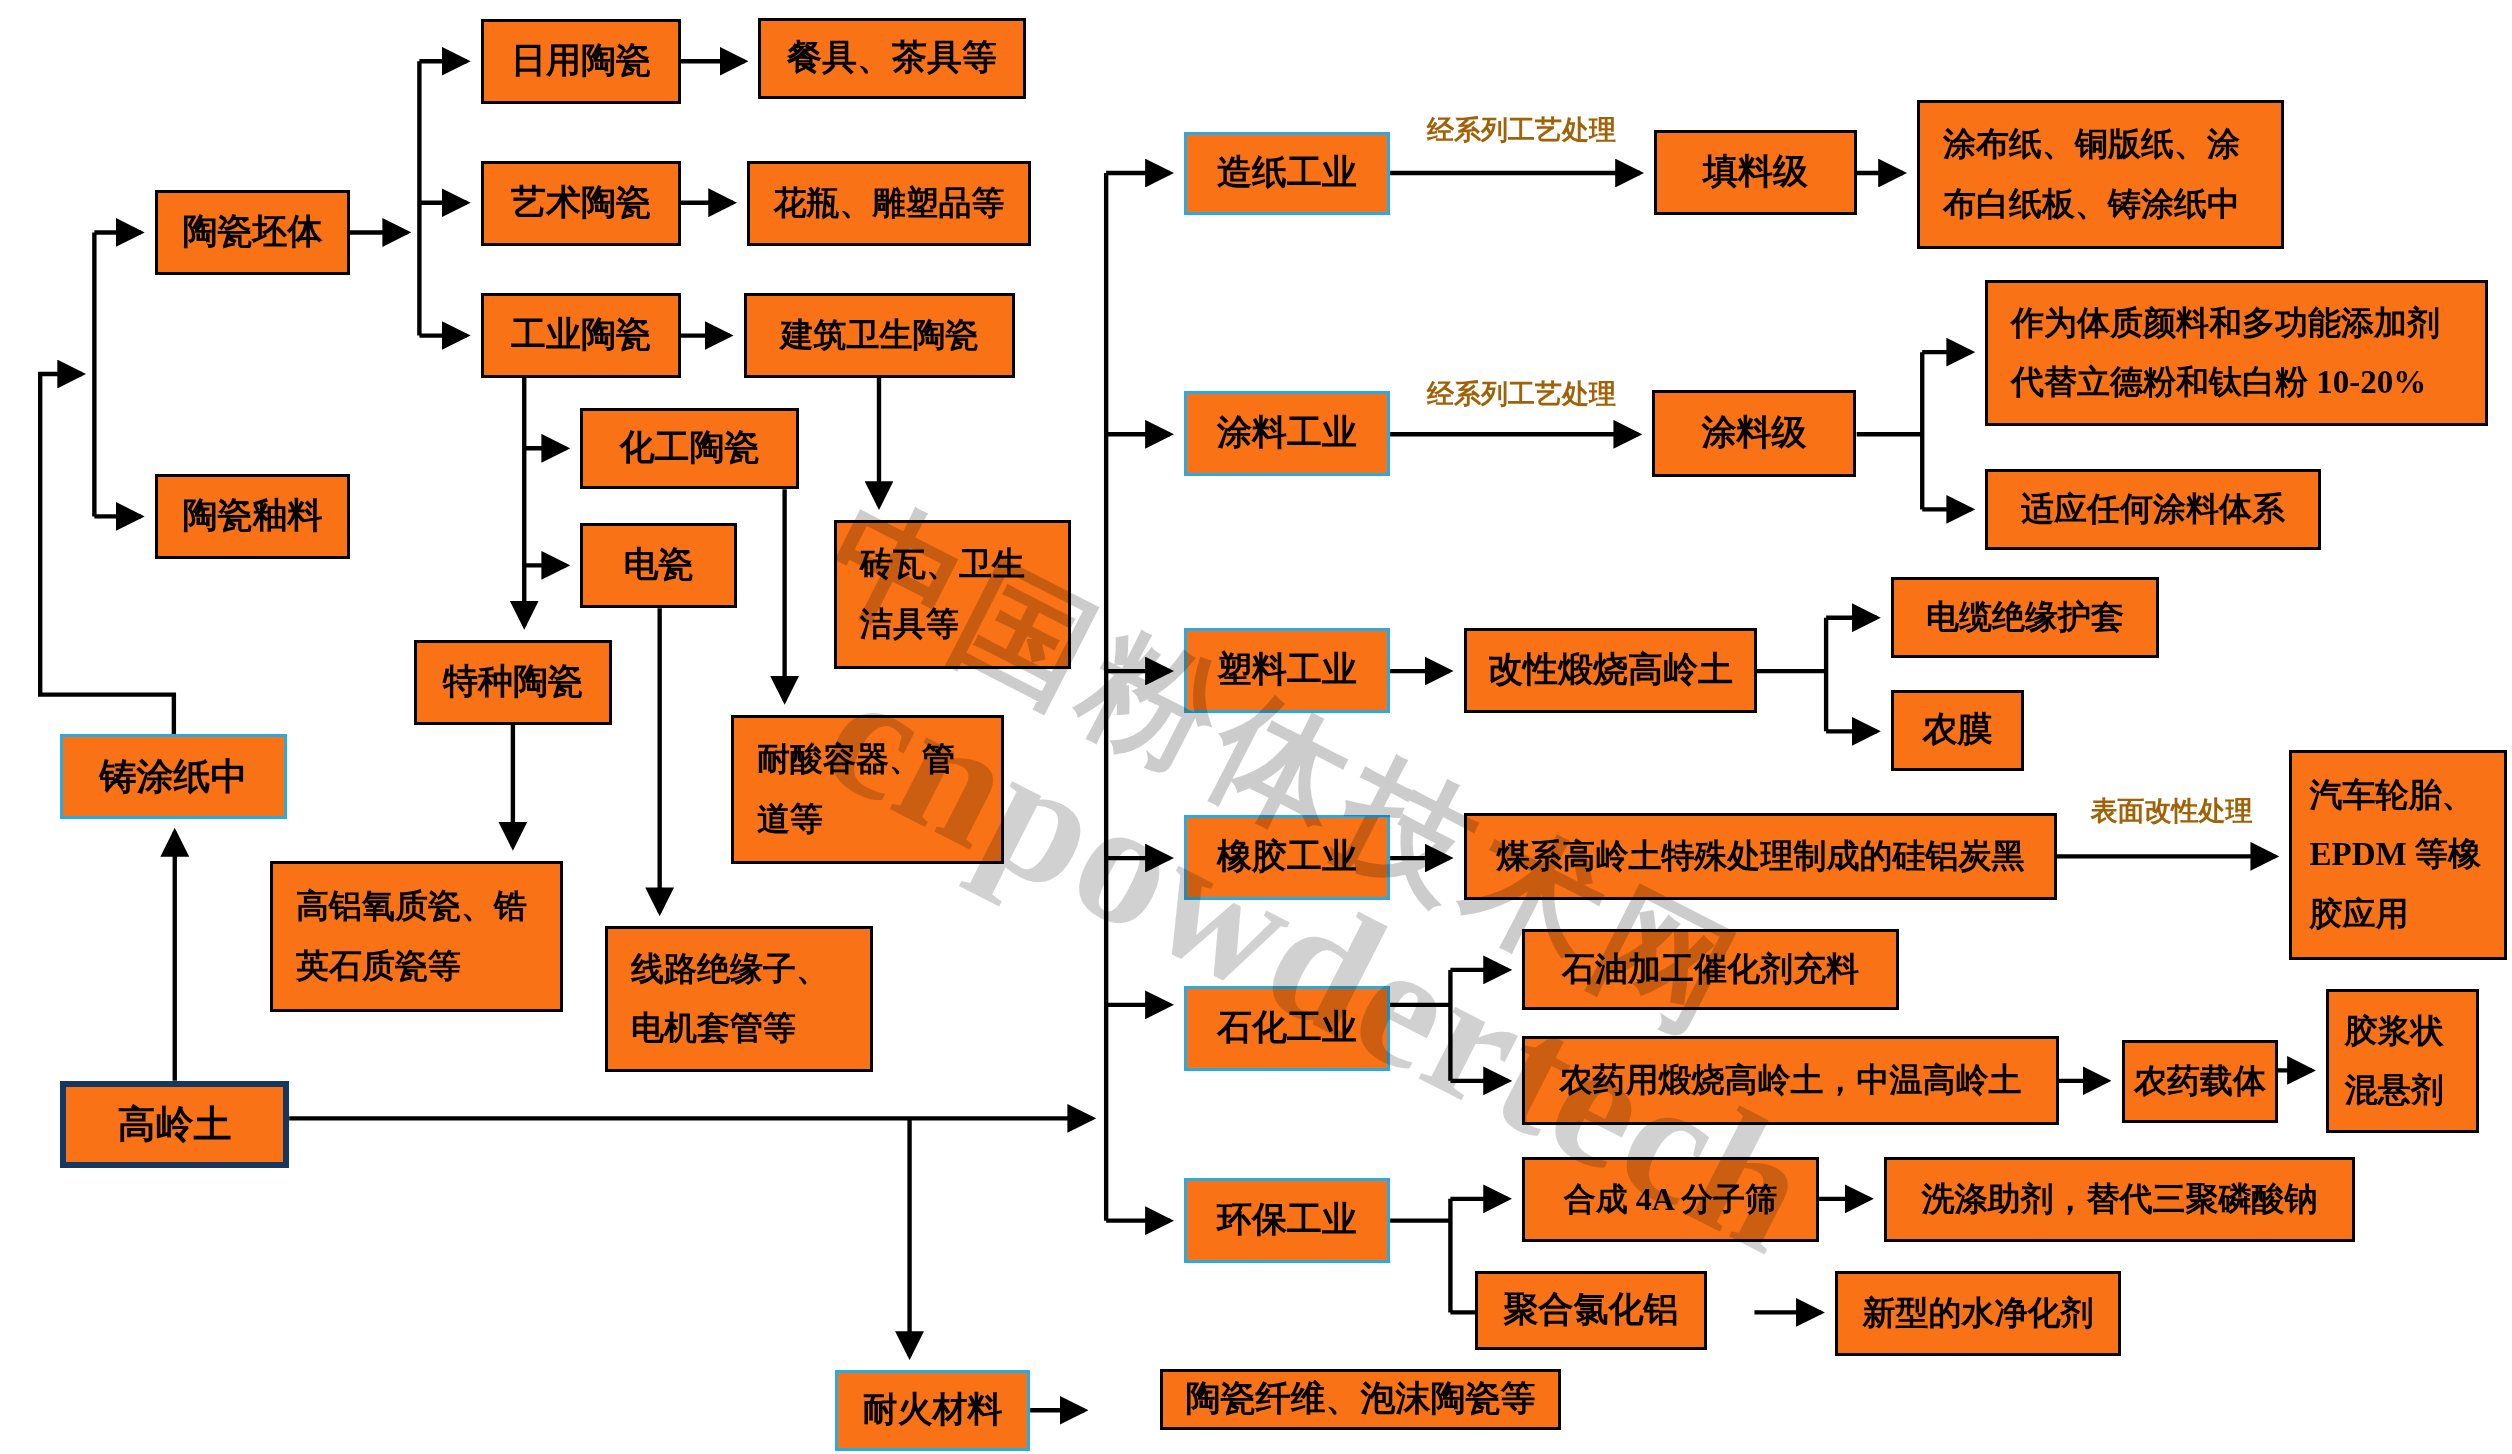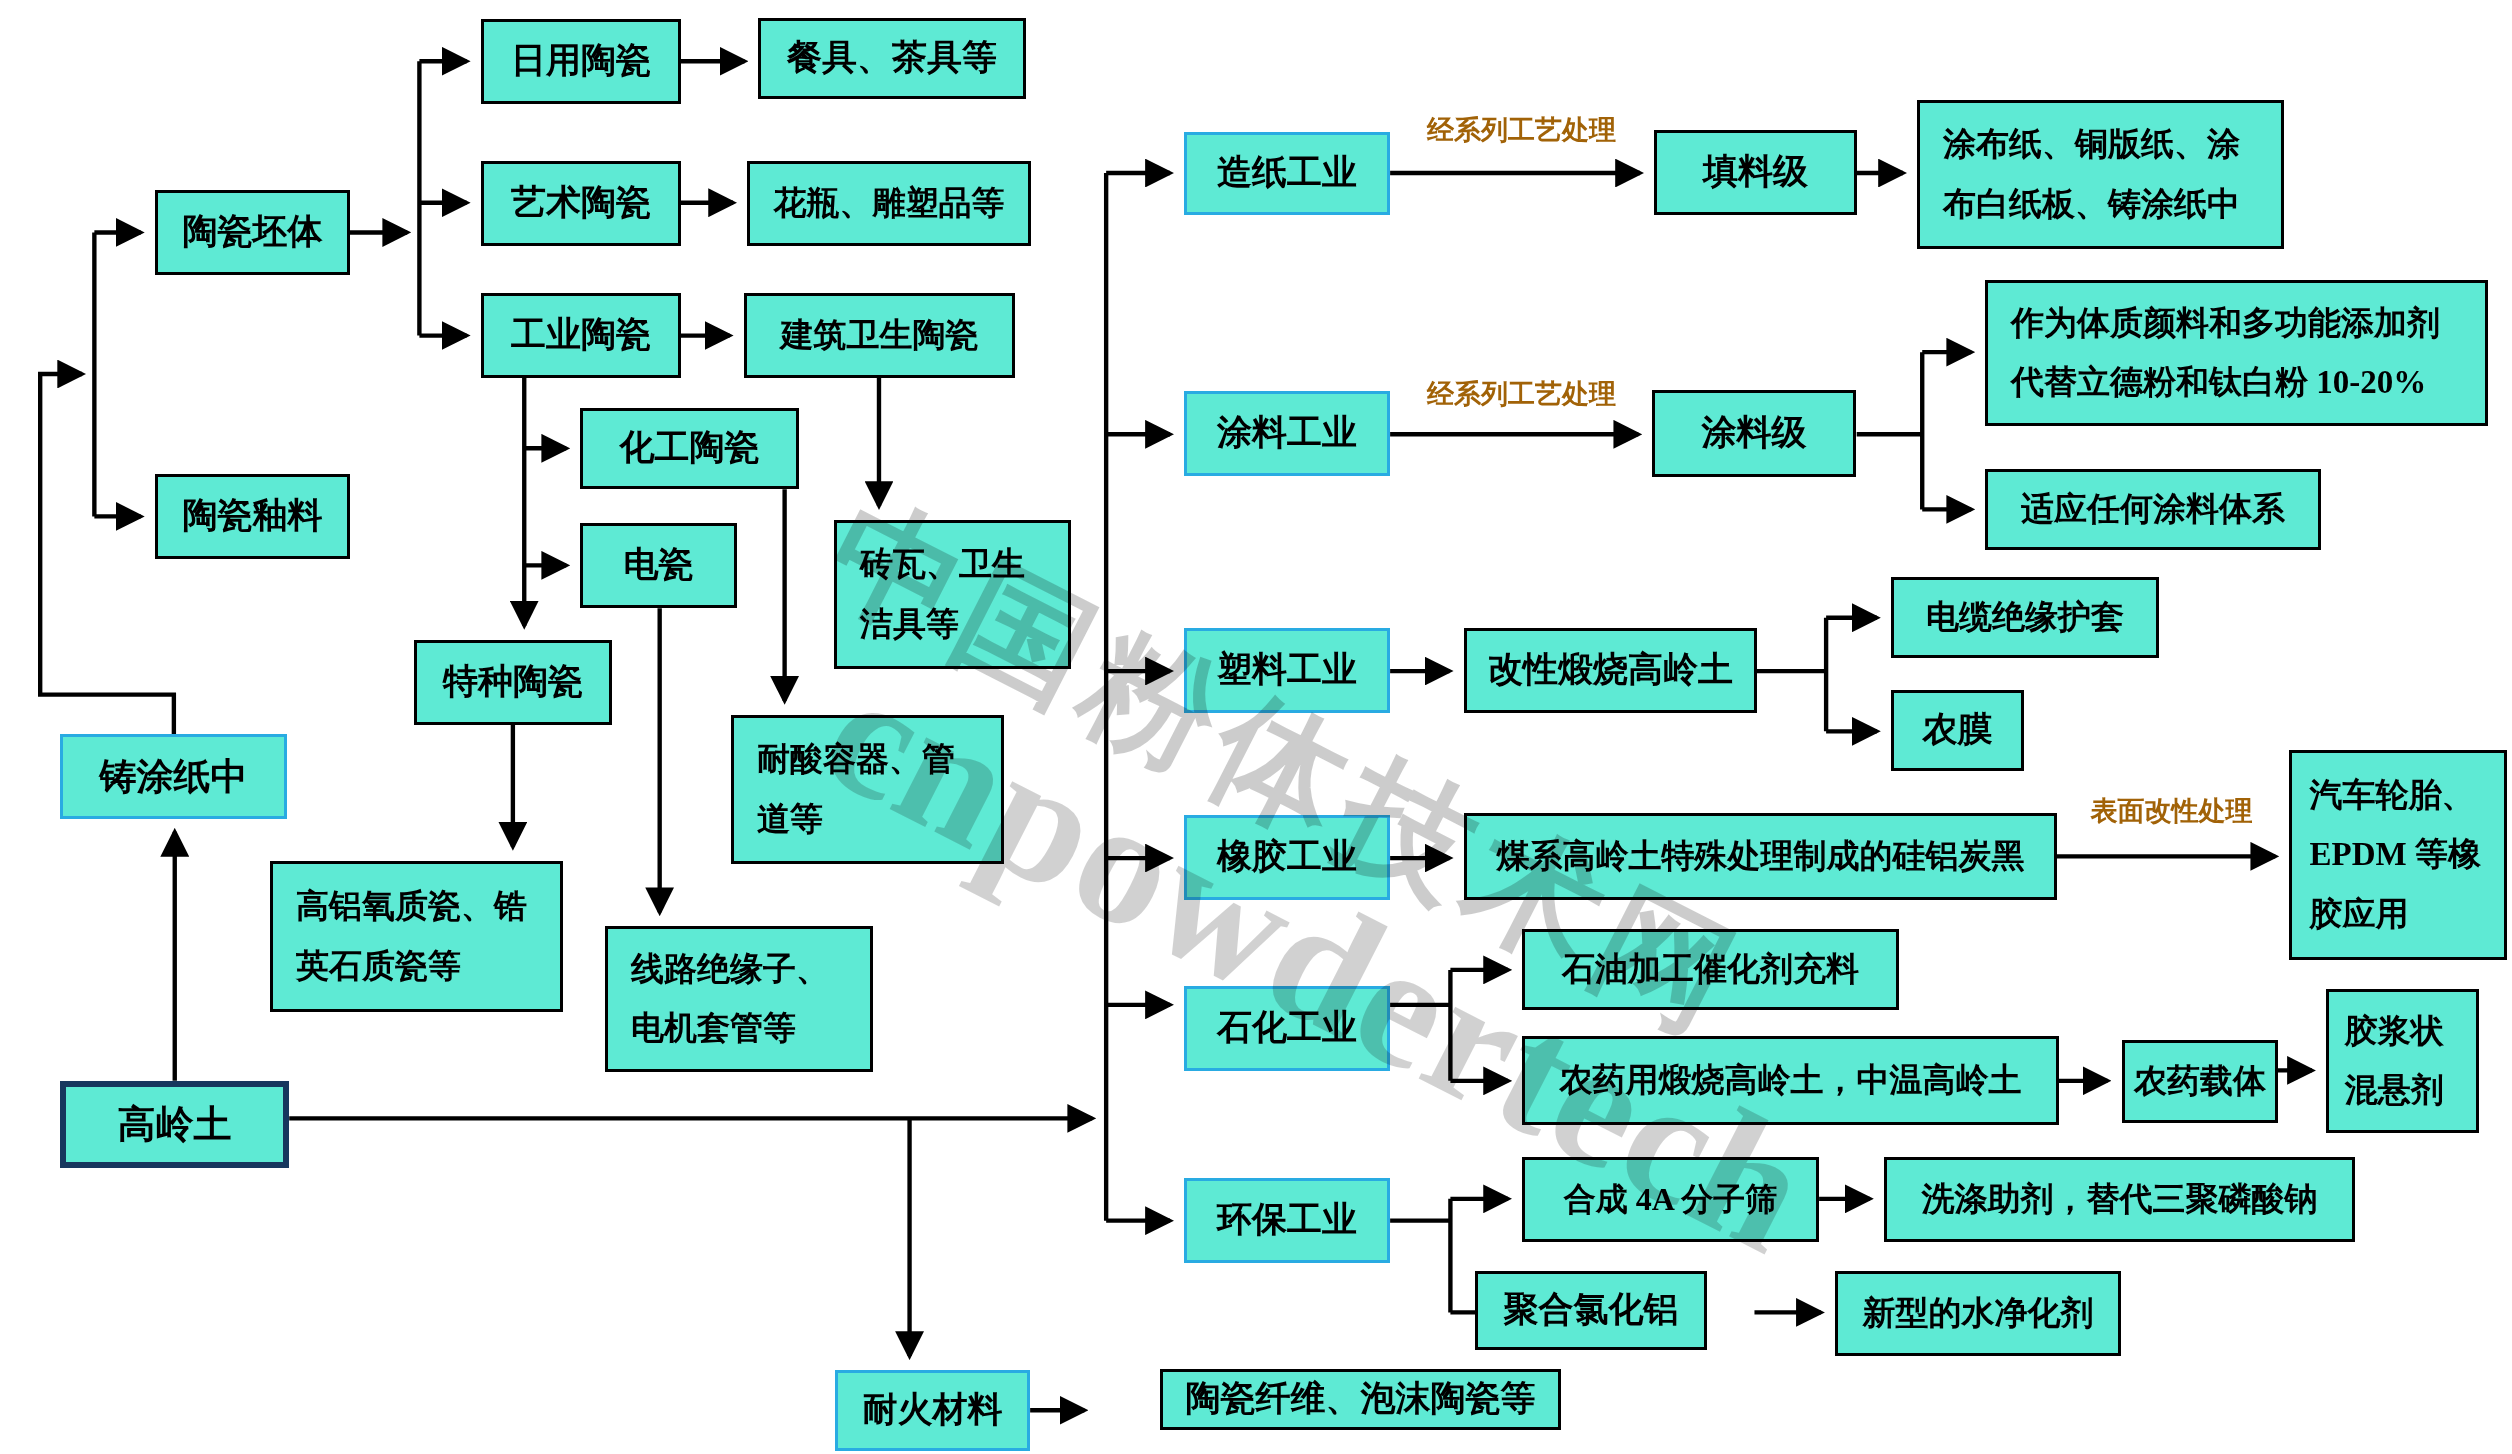--- a/index.html
+++ b/index.html
@@ -3,21 +3,21 @@
 <meta charset="utf-8">
 <style>
   html,body{margin:0;padding:0;background:#fff;}
   #canvas{
     position:relative;width:2512px;height:1454px;background:#ffffff;overflow:hidden;
     font-family:"Liberation Serif","DejaVu Serif",serif;
   }
   #edges{position:absolute;left:0;top:0;z-index:1;}
   .box{
     position:absolute;z-index:2;box-sizing:border-box;
-    border:3.5px solid #000;background:#5eead4;
+    border:3.5px solid #000;background:#f97316;
     display:flex;align-items:center;justify-content:center;text-align:center;
     font-size:35px;font-weight:bold;color:#000;line-height:1.45;
   }
   .box.blue{border:3.5px solid #29ABE2;}
   .box.navy{border:6.1px solid #17375E;text-align:center;}
   .box.multi{justify-content:flex-start;text-align:left;padding:8.7px 23px;line-height:1.8;}
   .edge-label{
     position:absolute;z-index:2;font-size:27px;font-weight:bold;color:#a16207;
     text-align:center;white-space:nowrap;
   }

